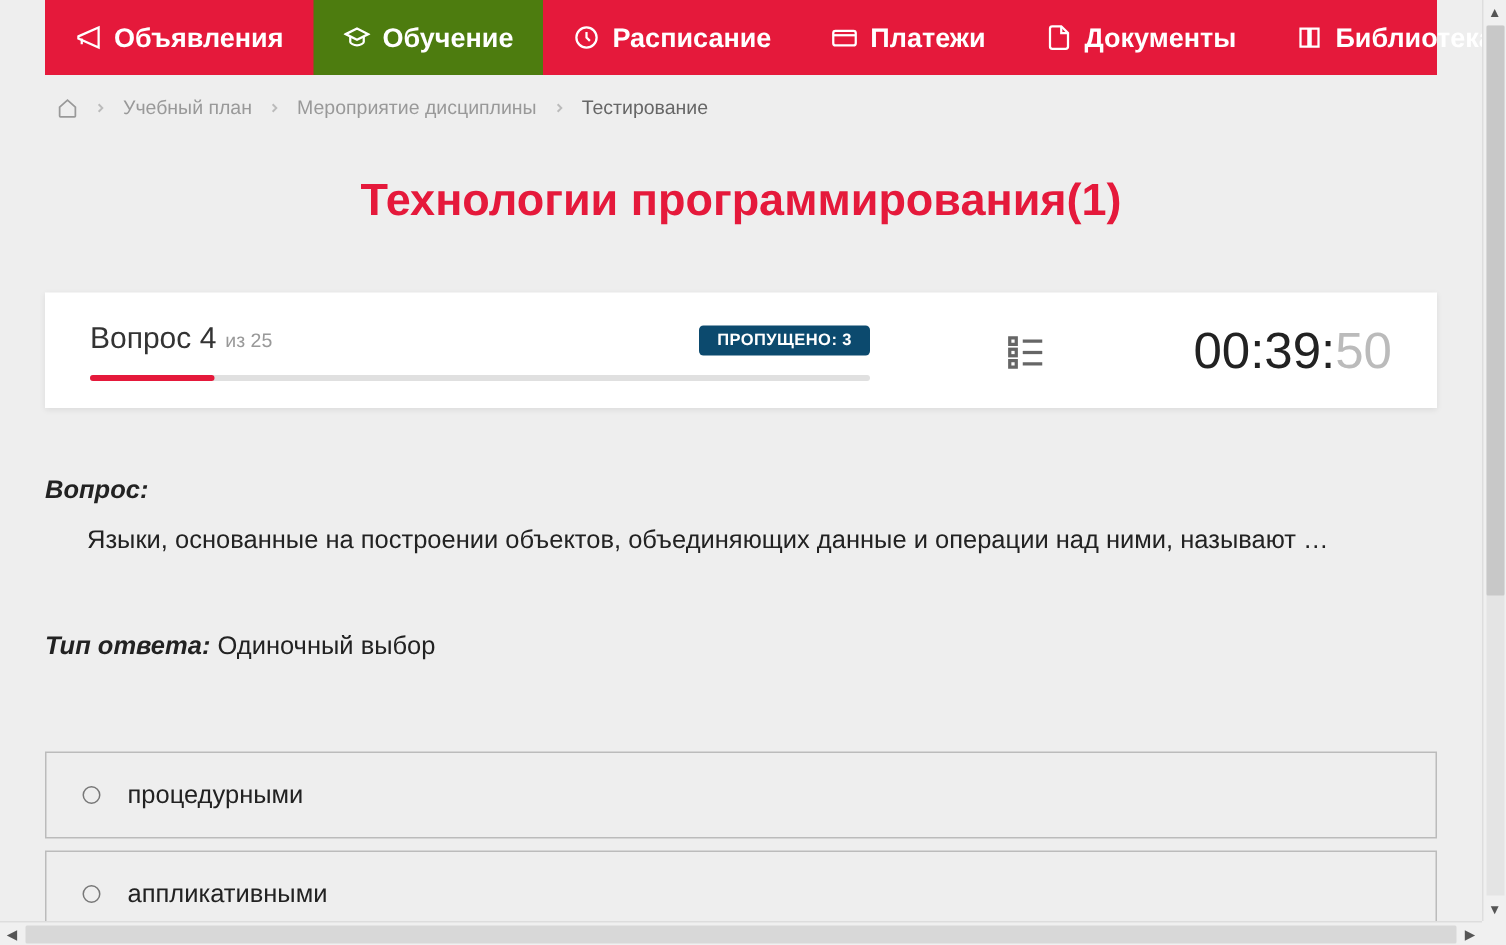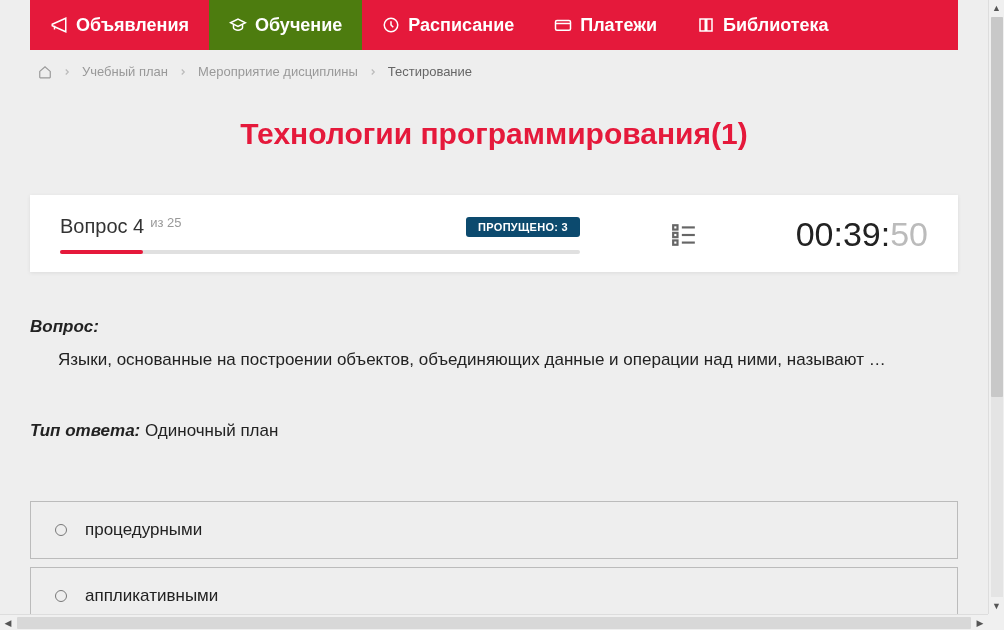--- a/index.html
+++ b/index.html
@@ -85,21 +85,21 @@
       padding: 20px 30px 18px;
       display: flex;
       align-items: center;
     }
     .progress-area {
       flex: 0 0 520px;
       position: relative;
     }
     .question-counter {
       display: flex;
-      align-items: flex-start;
+      align-items: center;
       gap: 6px;
       margin-bottom: 12px;
     }
     .q-label {
       font-size: 20px;
       color: #333;
     }
     .q-total {
       font-size: 13px;
       color: #999;
@@ -294,20 +294,27 @@
           <path d="M12 7v5l3 3"></path>
         </svg>
       <span>Расписание</span>
     </div>
     <div class="nav-item">
       <svg class="nav-icon" viewBox="0 0 24 24" fill="none" stroke="currentColor" stroke-width="2">
           <rect x="2" y="6" width="20" height="13" rx="2"></rect>
           <path d="M2 10h20"></path>
         </svg>
       <span>Платежи</span>
+    </div>
+    <div class="nav-item">
+      <svg class="nav-icon" viewBox="0 0 24 24" fill="none" stroke="currentColor" stroke-width="2">
+          <path d="M14 2H6a2 2 0 00-2 2v16a2 2 0 002 2h12a2 2 0 002-2V8l-6-6z"></path>
+          <path d="M14 2v6h6"></path>
+        </svg>
+      <span>Документы</span>
     </div>
     <div class="nav-item">
       <svg class="nav-icon" viewBox="0 0 24 24" fill="none" stroke="currentColor" stroke-width="2">
           <path d="M4 4h7v16H4zM13 4h7v16h-7z"></path>
         </svg>
       <span>Библиотека</span>
 
     </div>
   </div>
 
@@ -354,21 +361,21 @@
       <span>00:39:</span>
         <span class="timer-deci">50</span>
     </div>
   </div>
 
   <div class="content">
     <div class="q-heading">Вопрос:</div>
     <div class="q-text">Языки, основанные на построении объектов, объединяющих данные и операции над ними, называют …</div>
     <div class="answer-type-row">
       <span class="answer-type-label">Тип ответа:</span>
-      <span>Одиночный план</span>
+      <span>Одиночный выбор</span>
     </div>
 
     <div class="answers">
       <div class="answer-option">
         <span class="radio"></span>
         <span class="answer-text">процедурными</span>
       </div>
       <div class="answer-option">
         <span class="radio"></span>
         <span class="answer-text">аппликативными</span>

